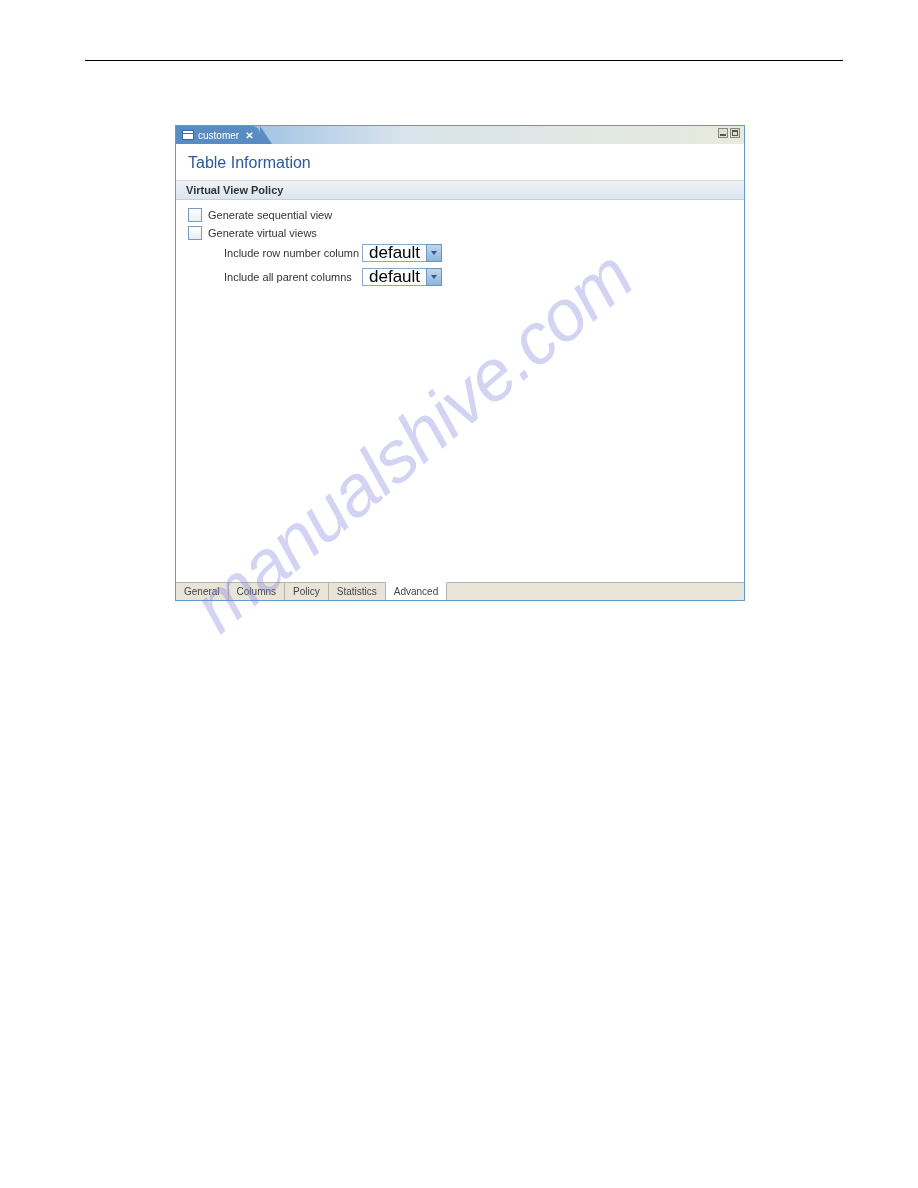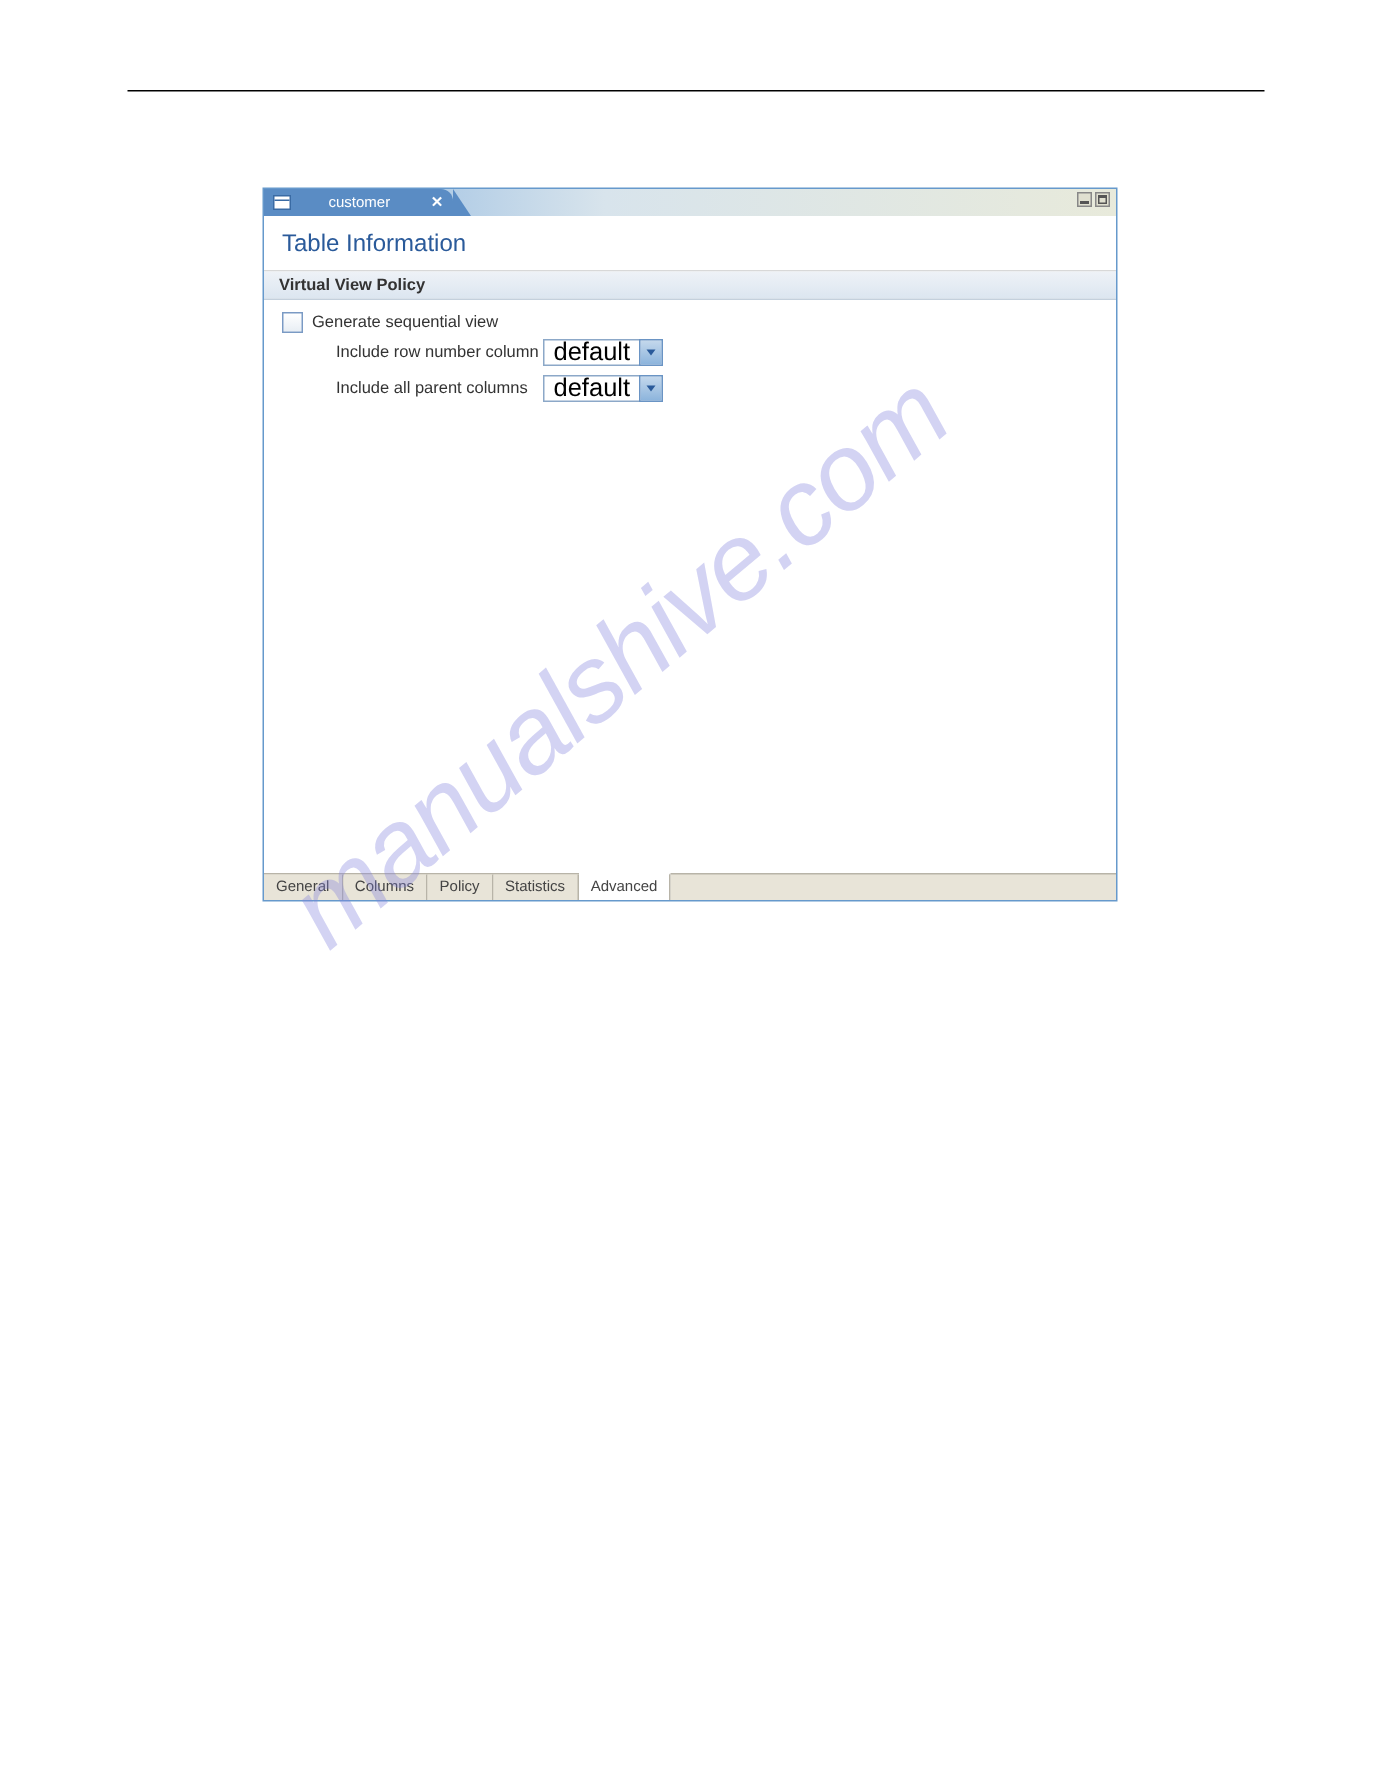--- a/index.html
+++ b/index.html
@@ -46,21 +46,20 @@
     }
     
     .tab-label-area {
       background: #5a8cc4;
       height: 18px;
       display: flex;
       align-items: center;
       padding: 0 6px;
       border-top-right-radius: 8px;
       position: relative;
-      gap: 21px;
     }
     
     .tab-label-area::after {
       content: '';
       position: absolute;
       right: -12px;
       top: 0;
       width: 0;
       height: 0;
       border-left: 12px solid #5a8cc4;
@@ -307,20 +306,24 @@
 
   <div class="section-header">Virtual View Policy</div>
 
   <div class="form-area">
 
     <div class="checkbox-row">
       <div class="checkbox"></div>
       <span class="checkbox-label">Generate sequential view</span>
     </div>
 
+    <div class="checkbox-row">
+      <div class="checkbox"></div>
+      <span class="checkbox-label">Generate virtual views</span>
+    </div>
 
     <div class="dropdown-row">
       <span class="dropdown-label">Include row number column</span>
       <div class="dropdown">
         <div class="dropdown-value">default</div>
         <div class="dropdown-arrow"></div>
       </div>
     </div>
 
     <div class="dropdown-row">

